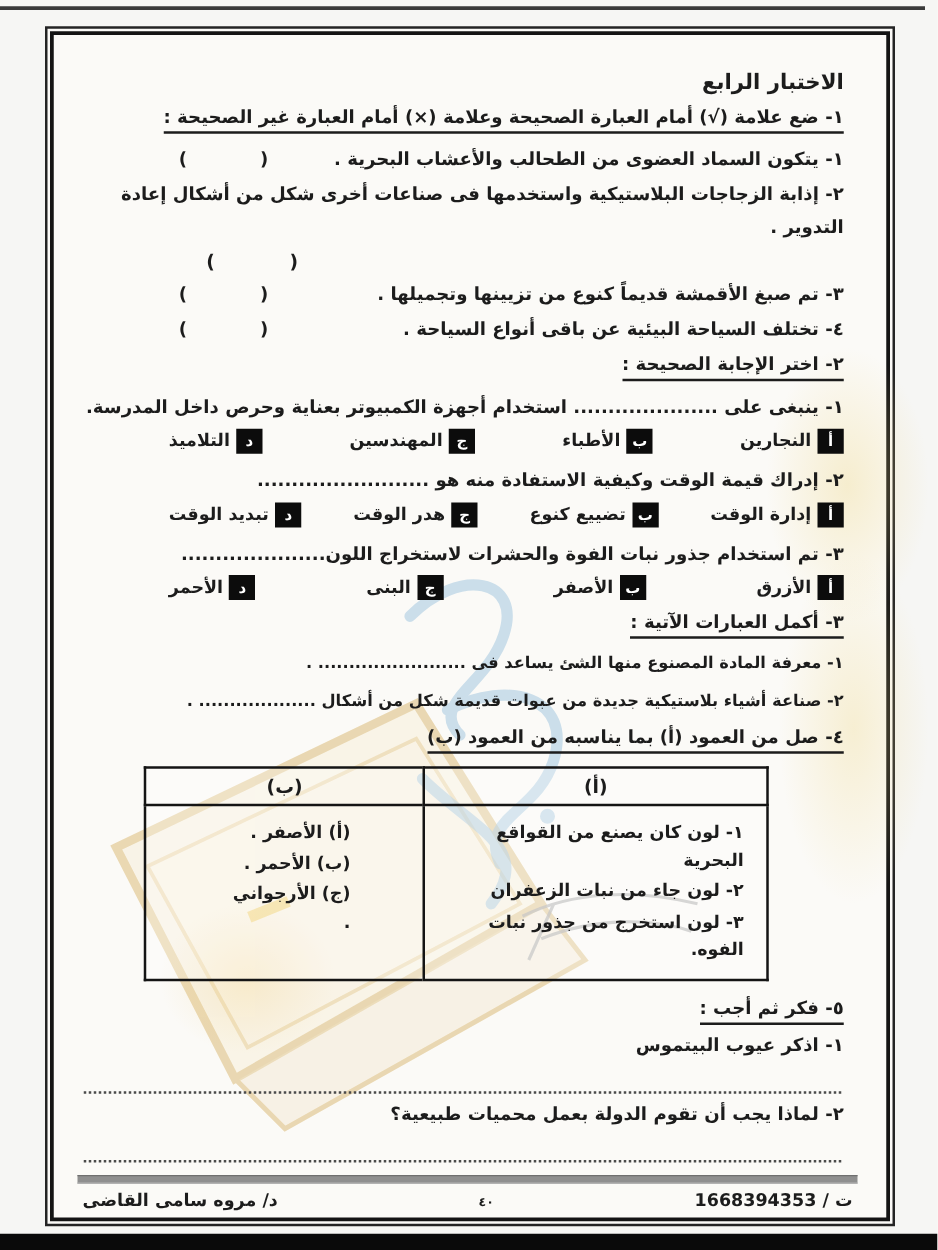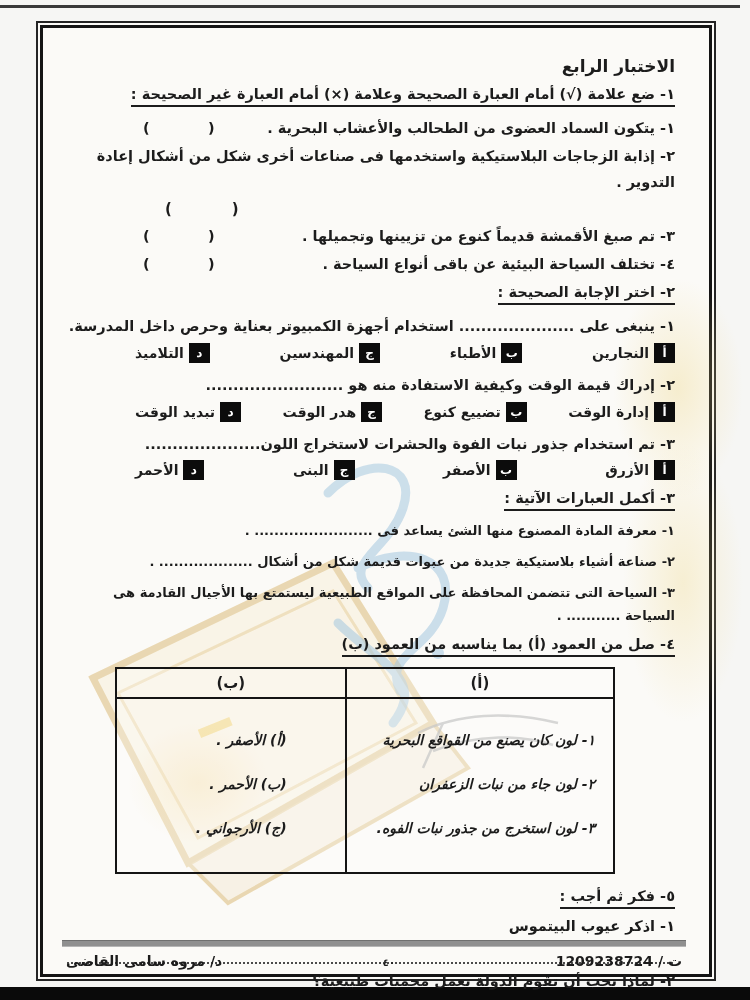--- a/index.html
+++ b/index.html
@@ -68,21 +68,21 @@
     border-collapse:collapse;background:rgba(255,255,255,.25);
   }
   .match-table th{
     border:2px solid #141414;font-size:15px;font-weight:bold;padding:5px 4px;text-align:center;
   }
   .match-table td{
     border-left:2px solid #141414;font-size:14px;font-weight:bold;
     padding:8px 18px 10px 8px;vertical-align:top;
   }
   .match-table td.col-b{border-left:none;padding-left:60px;text-align:right;padding-right:58px;}
-  .match-table td div{margin:22px 0;line-height:1.6;font-style:italic;}
+  .match-table td div{margin:2px 0;line-height:1.6;}
 
   .think-q{font-size:14.5px;font-weight:bold;margin:9px 0 4px 0;}
   .dotline{border-bottom:2.5px dotted #4a4a4a;height:14px;margin:14px 2px 4px 2px;}
 
   .footer{
     position:absolute;left:18px;right:22px;bottom:10px;z-index:2;direction:rtl;
   }
   .footer-divider{height:5px;background:#8f8f8f;border-top:1px solid #6f6f6f;border-bottom:1px solid #b5b5b5;margin:0 6px 6px 6px;}
   .footer-row{
     display:flex;justify-content:space-between;align-items:flex-start;
@@ -214,21 +214,20 @@
         <span class="letter-box">د</span>
         <span>الأحمر</span>
       </span>
     </div>
 
     <div class="sec-header">
       <span>٣- أكمل العبارات الآتية :</span>
     </div>
     <div class="fill-item">١- معرفة المادة المصنوع منها الشئ يساعد فى ........................ .</div>
     <div class="fill-item">٢- صناعة أشياء بلاستيكية جديدة من عبوات قديمة شكل من أشكال ................... .</div>
-    <div class="fill-item">٣- السياحة التى تتضمن المحافظة على المواقع الطبيعية ليستمتع بها الأجيال القادمة هى السياحة ........... .</div>
 
     <div class="sec-header">
       <span>٤- صل من العمود (أ) بما يناسبه من العمود (ب)</span>
     </div>
     <table class="match-table">
       <tbody>
           <tr>
         <th>(أ)</th>
         <th>(ب)</th>
       </tr>
@@ -252,20 +251,20 @@
     </div>
     <div class="think-q">١- اذكر عيوب البيتموس</div>
     <div class="dotline"></div>
     <div class="think-q">٢- لماذا يجب أن تقوم الدولة بعمل محميات طبيعية؟</div>
     <div class="dotline"></div>
   </div>
 
   <div class="footer">
     <div class="footer-divider"></div>
     <div class="footer-row">
-      <span>ت / 1209238724</span>
+      <span>ت / 1668394353</span>
       <span class="footer-page">٤٠</span>
       <span>د/ مروه سامى القاضى</span>
     </div>
   </div>
 </div>
 
 <div class="bottom-strip"></div>
 
 </body></html>

